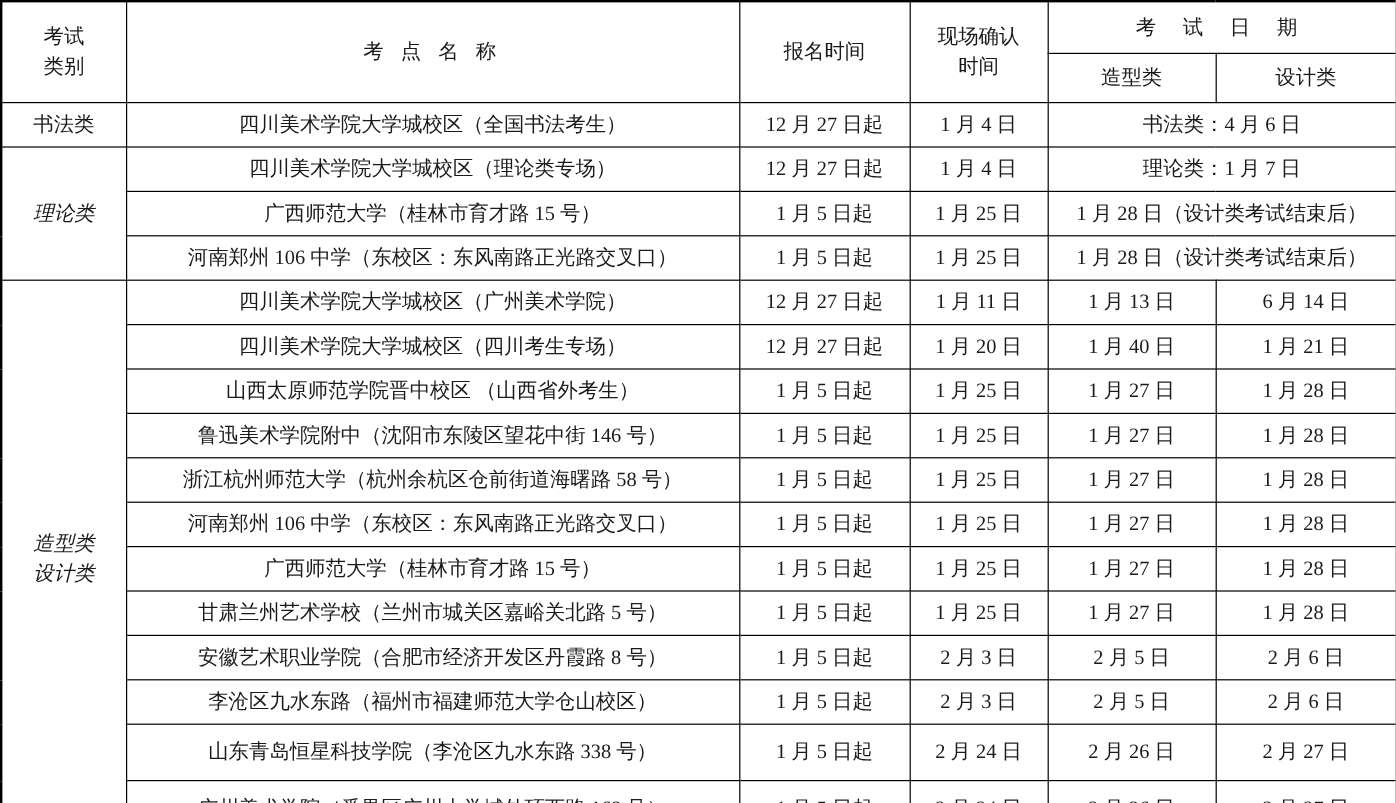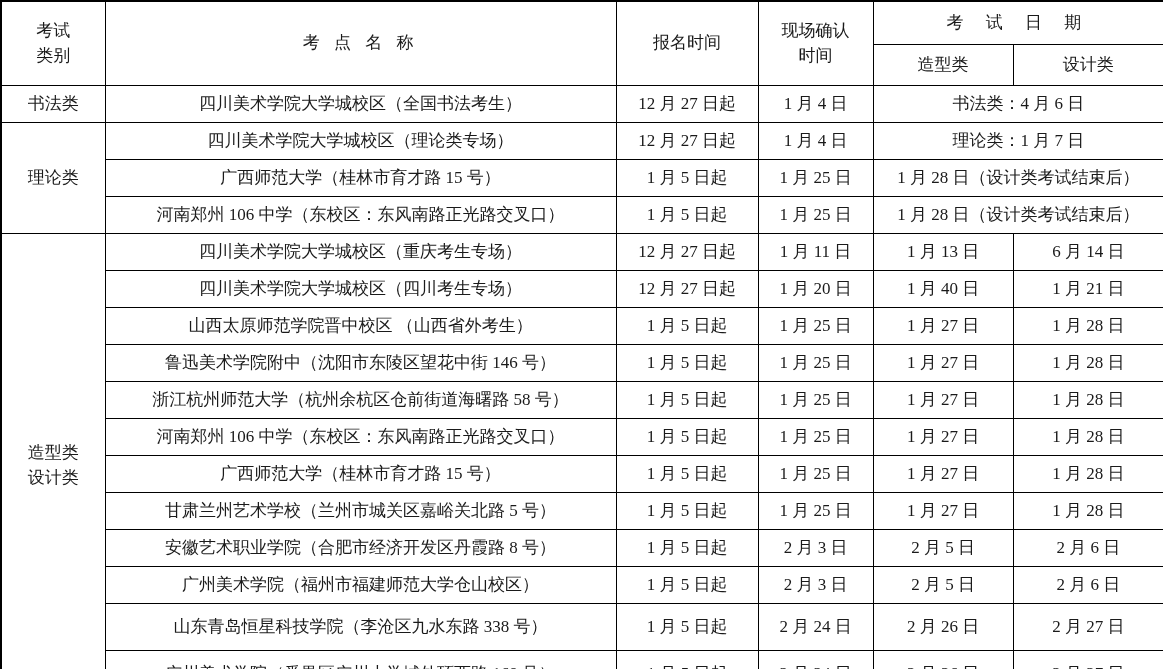--- a/index.html
+++ b/index.html
@@ -37,20 +37,21 @@
   th.site-header { letter-spacing: 5px; }
   
   tr.data-row td { height: 32px; }
   tr.row-tall td { height: 42px; }
   td.site-cell {
     text-align: left;
     padding-left: 13px;
   }
   td.group-cell {
     line-height: 1.7;
+    font-style: italic;
   }
 </style>
 </head>
 <body>
 
 <table class="schedule">
   <colgroup>
     <col style="width:104px">
     <col style="width:511px">
     <col style="width:142px">
@@ -99,21 +100,21 @@
     <tr class="data-row">
       <td class="site-cell">河南郑州 106 中学（东校区：东风南路正光路交叉口）</td>
       <td>1 月 5 日起</td>
       <td>1 月 25 日</td>
       <td colspan="2">1 月 28 日（设计类考试结束后）</td>
     </tr>
 
     <tr class="data-row">
       <td rowspan="12" class="group-cell">造型类
 设计类</td>
-      <td class="site-cell">四川美术学院大学城校区（重庆考生专场）</td>
+      <td class="site-cell">四川美术学院大学城校区（广州美术学院）</td>
       <td>12 月 27 日起</td>
       <td>1 月 11 日</td>
       <td>1 月 13 日</td>
       <td>6 月 14 日</td>
     </tr>
     <tr class="data-row">
       <td class="site-cell">四川美术学院大学城校区（四川考生专场）</td>
       <td>12 月 27 日起</td>
       <td>1 月 20 日</td>
       <td>1 月 40 日</td>
@@ -162,21 +163,21 @@
       <td>1 月 28 日</td>
     </tr>
     <tr class="data-row">
       <td class="site-cell">安徽艺术职业学院（合肥市经济开发区丹霞路 8 号）</td>
       <td>1 月 5 日起</td>
       <td>2 月 3 日</td>
       <td>2 月 5 日</td>
       <td>2 月 6 日</td>
     </tr>
     <tr class="data-row">
-      <td class="site-cell">广州美术学院（福州市福建师范大学仓山校区）</td>
+      <td class="site-cell">李沧区九水东路（福州市福建师范大学仓山校区）</td>
       <td>1 月 5 日起</td>
       <td>2 月 3 日</td>
       <td>2 月 5 日</td>
       <td>2 月 6 日</td>
     </tr>
     <tr class="data-row row-tall">
       <td class="site-cell">山东青岛恒星科技学院（李沧区九水东路 338 号）</td>
       <td>1 月 5 日起</td>
       <td>2 月 24 日</td>
       <td>2 月 26 日</td>

